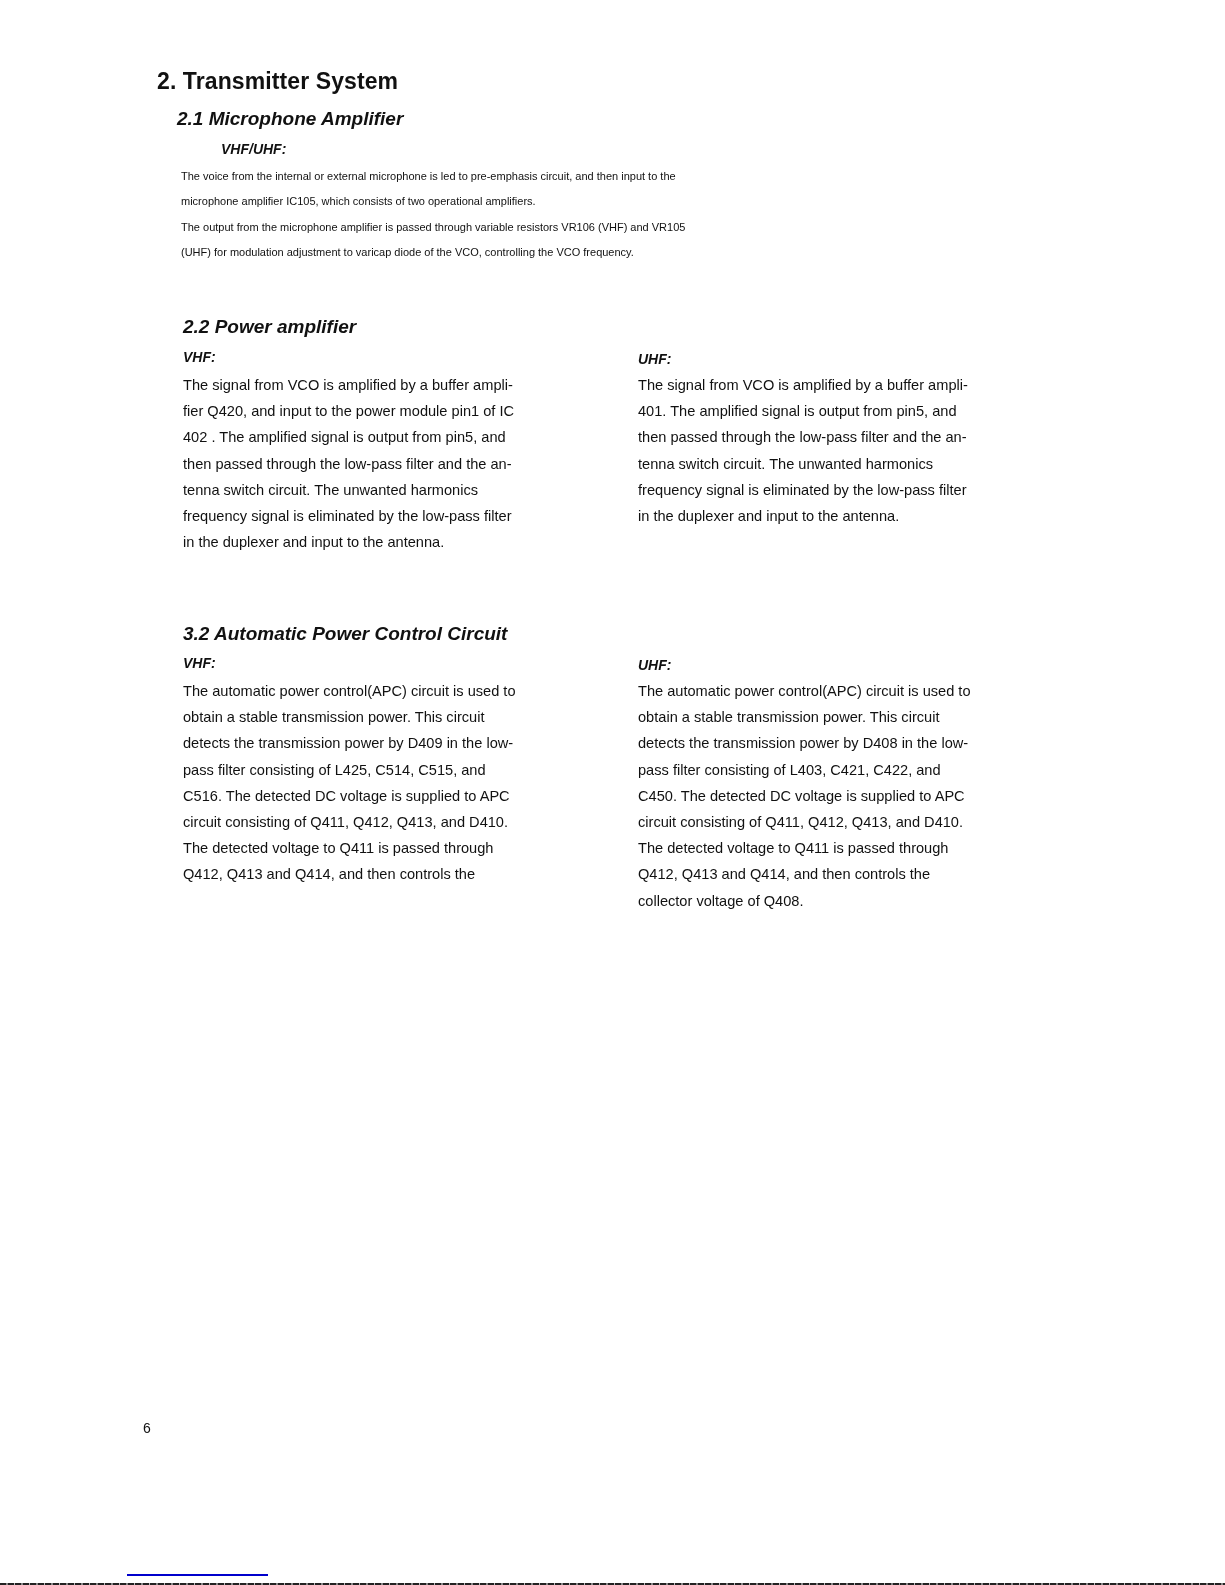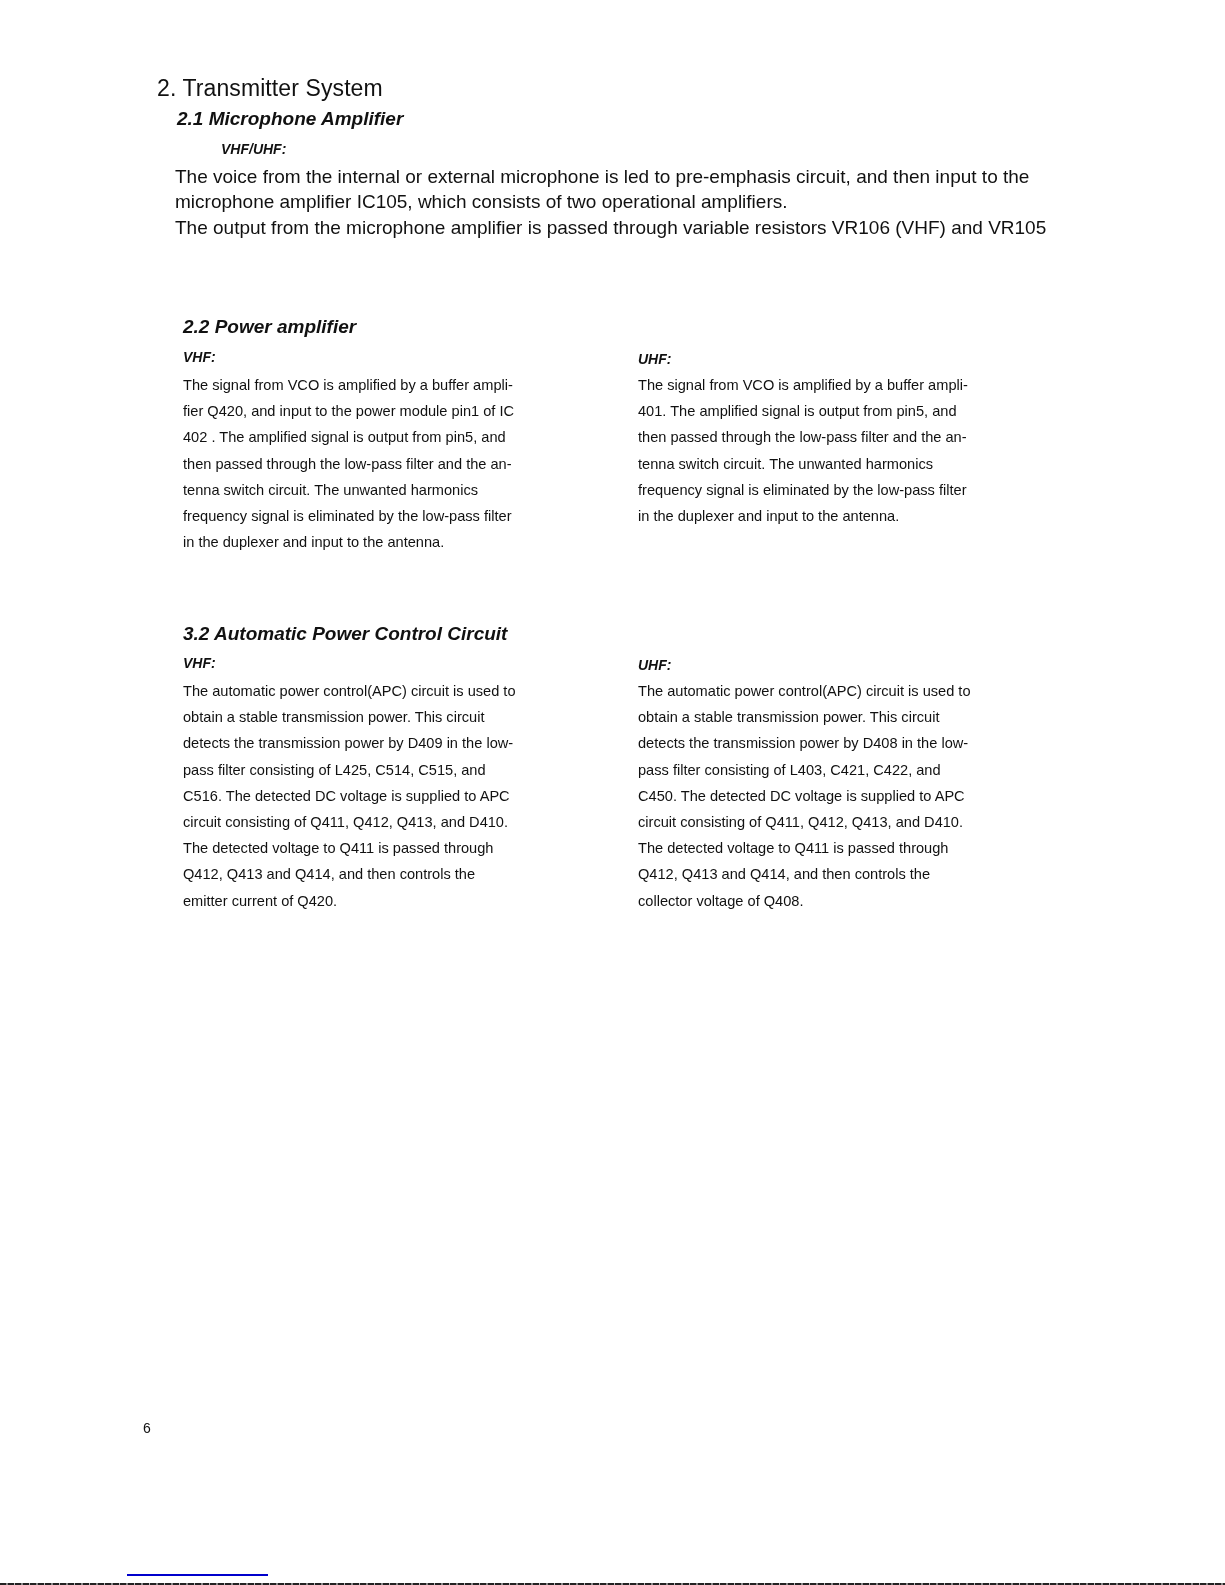--- a/index.html
+++ b/index.html
@@ -11,24 +11,23 @@
       width: 1225px;
       height: 1585px;
       position: relative;
       overflow: hidden;
       font-family: "Liberation Sans", "DejaVu Sans", sans-serif;
       color: #111111;
     }
     .abs { position: absolute; }
     .h1 {
       left: 157px; top: 68px;
-      font-size: 23px; font-weight: normal;
+      font-size: 23px; font-weight: bold;
       letter-spacing: 0.1px;
       white-space: nowrap;
-      margin-top: 7px;
     }
     .h2 {
       font-size: 19px; font-weight: bold;
       white-space: nowrap;
       font-style: italic;
     }
     .label {
       font-size: 14px; font-weight: bold; font-style: italic;
       white-space: nowrap;
     }
@@ -53,24 +52,25 @@
       background: repeating-linear-gradient(90deg, #222 0 6px, #888 6px 8px, #222 8px 14px, #bbb 14px 15px);
     }
   </style>
 </head>
 <body>
 
 <div class="abs h1">2. Transmitter System</div>
 
 <div class="abs h2" style="left:177px; top:108px;">2.1 Microphone Amplifier</div>
 <div class="abs label" style="left:177px; top:141px;margin-left:44px;">VHF/UHF:</div>
-<div class="abs para" style="left:175px; top:164px; font-size:19px; line-height:25.3px;">
+<div class="abs para" style="left:181px; top:164px; font-size:11px; line-height:25.3px;">
   <span class="line">The voice from the internal or external microphone is led to pre-emphasis circuit, and then input to the</span>
   <span class="line">microphone amplifier IC105, which consists of two operational amplifiers.</span>
   <span class="line">The output from the microphone amplifier is passed through variable resistors VR106 (VHF) and VR105</span>
+  <span class="line">(UHF) for modulation adjustment to varicap diode of the VCO, controlling the VCO frequency.</span>
 </div>
 
 <div class="abs h2" style="left:183px; top:316px;">2.2 Power amplifier</div>
 
 <div class="abs label" style="left:183px; top:349px;">VHF:</div>
 <div class="abs para" style="left:183px; top:372px;">
   <span class="line">The signal from VCO is amplified by a buffer ampli-</span>
   <span class="line">fier Q420, and input to the power module pin1 of IC</span>
   <span class="line">402 .  The amplified signal is output from pin5, and</span>
   <span class="line">then passed through the low-pass filter and the an-</span>
@@ -94,21 +94,20 @@
 <div class="abs label" style="left:183px; top:655px;">VHF:</div>
 <div class="abs para" style="left:183px; top:678px;">
   <span class="line">The automatic power control(APC) circuit is used to</span>
   <span class="line">obtain a stable transmission power.  This circuit</span>
   <span class="line">detects the transmission power by D409 in the low-</span>
   <span class="line">pass filter consisting of L425, C514, C515, and</span>
   <span class="line">C516.  The detected DC voltage is supplied to APC</span>
   <span class="line">circuit consisting of Q411, Q412, Q413, and D410.</span>
   <span class="line">The detected voltage to Q411 is passed through</span>
   <span class="line">Q412, Q413 and Q414, and then controls the</span>
-  <span class="line">emitter current of Q420.</span>
 </div>
 
 <div class="abs label" style="left:638px; top:657px;">UHF:</div>
 <div class="abs para" style="left:638px; top:678px;">
   <span class="line">The automatic power control(APC) circuit is used to</span>
   <span class="line">obtain a stable transmission power.  This circuit</span>
   <span class="line">detects the transmission power by D408 in the low-</span>
   <span class="line">pass filter consisting of L403, C421, C422, and</span>
   <span class="line">C450.  The detected DC voltage is supplied to APC</span>
   <span class="line">circuit consisting of Q411, Q412, Q413, and D410.</span>

